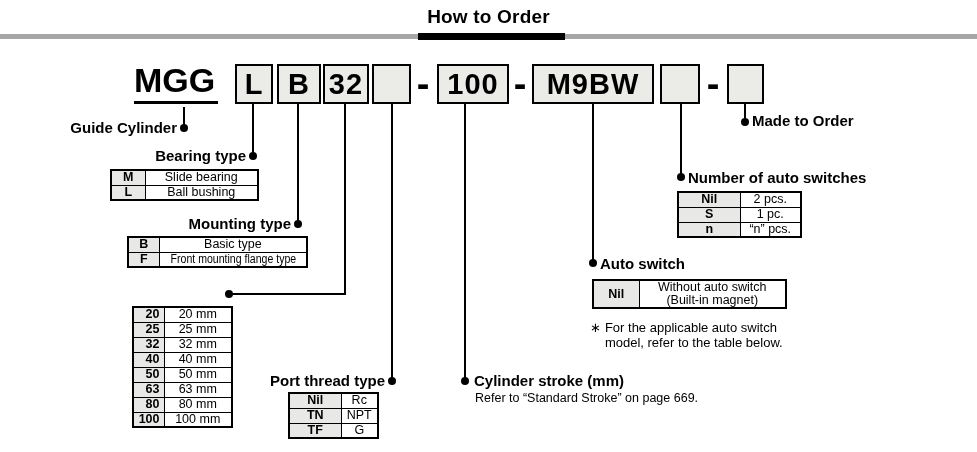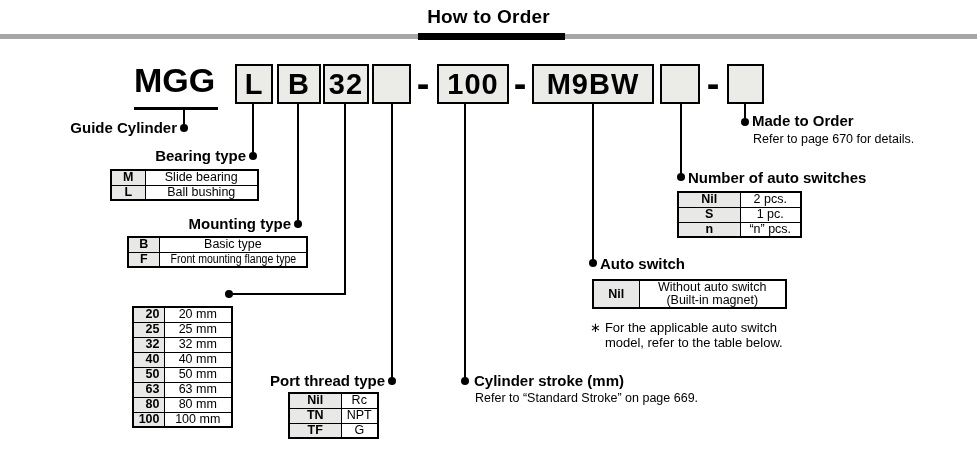--- a/index.html
+++ b/index.html
@@ -8,21 +8,21 @@
   .page { position: relative; width: 977px; height: 452px; background: #fff; overflow: hidden; }
 
   
   .title { position:absolute; top:6px; left:0; width:100%; text-align:center;
            font-size:19px; font-weight:bold; letter-spacing:.2px; }
   .rule-gray { position:absolute; top:34px; left:0; width:977px; height:5px; background:#a6a6a6; }
   .rule-black { position:absolute; top:33px; left:418px; width:147px; height:7px; background:#000; }
 
   
   .prefix { position:absolute; left:134px; top:60px; font-size:34px; font-weight:bold;
-            line-height:40px; border-bottom:3px solid #000; padding:0 3px 7px 0; }
+            line-height:40px; border-bottom:3px solid #000; padding:0 3px 1px 0; }
   .cbox { position:absolute; top:64px; height:40px; background:#ebebe8; border:2px solid #000;
           display:flex; align-items:center; justify-content:center;
           font-size:29px; font-weight:bold; letter-spacing:1px; }
   .dash { position:absolute; top:64px; height:40px; display:flex; align-items:center;
           justify-content:center; font-size:38px; font-weight:bold; }
 
   
   .vline { position:absolute; width:2px; background:#000; }
   .hline { position:absolute; height:2px; background:#000; }
   .bullet { position:absolute; width:8px; height:8px; border-radius:50%; background:#000; }
@@ -93,21 +93,20 @@
   <div class="lbl right-align" style="left:118px;top:148px;width:128px;">Bearing type</div>
   <div class="lbl right-align" style="left:148px;top:216px;width:143px;">Mounting type</div>
   <div class="lbl right-align" style="left:132px;top:286px;width:90px;margin-top:31px;">Bore size</div>
   <div class="lbl right-align" style="left:258px;top:373px;width:127px;">Port thread type</div>
 
   <div class="lbl" style="left:474px;top:373px;">Cylinder stroke (mm)</div>
   <div class="note" style="left:475px;top:391px;">Refer to “Standard Stroke” on page 669.</div>
   <div class="lbl" style="left:600px;top:256px;">Auto switch</div>
   <div class="lbl" style="left:688px;top:170px;">Number of auto switches</div>
   <div class="lbl" style="left:752px;top:113px;">Made to Order</div>
-  <div class="note" style="left:753px;top:132px;">Refer to page 670 for details.</div>
 
   <table class="ktable" style="left:110px;top:169px;">
     <tbody>
         <tr>
       <td class="key" style="width:34px;">M</td>
       <td style="width:113px;">Slide bearing</td>
     </tr>
     <tr>
       <td class="key">L</td>
       <td>Ball bushing</td>

